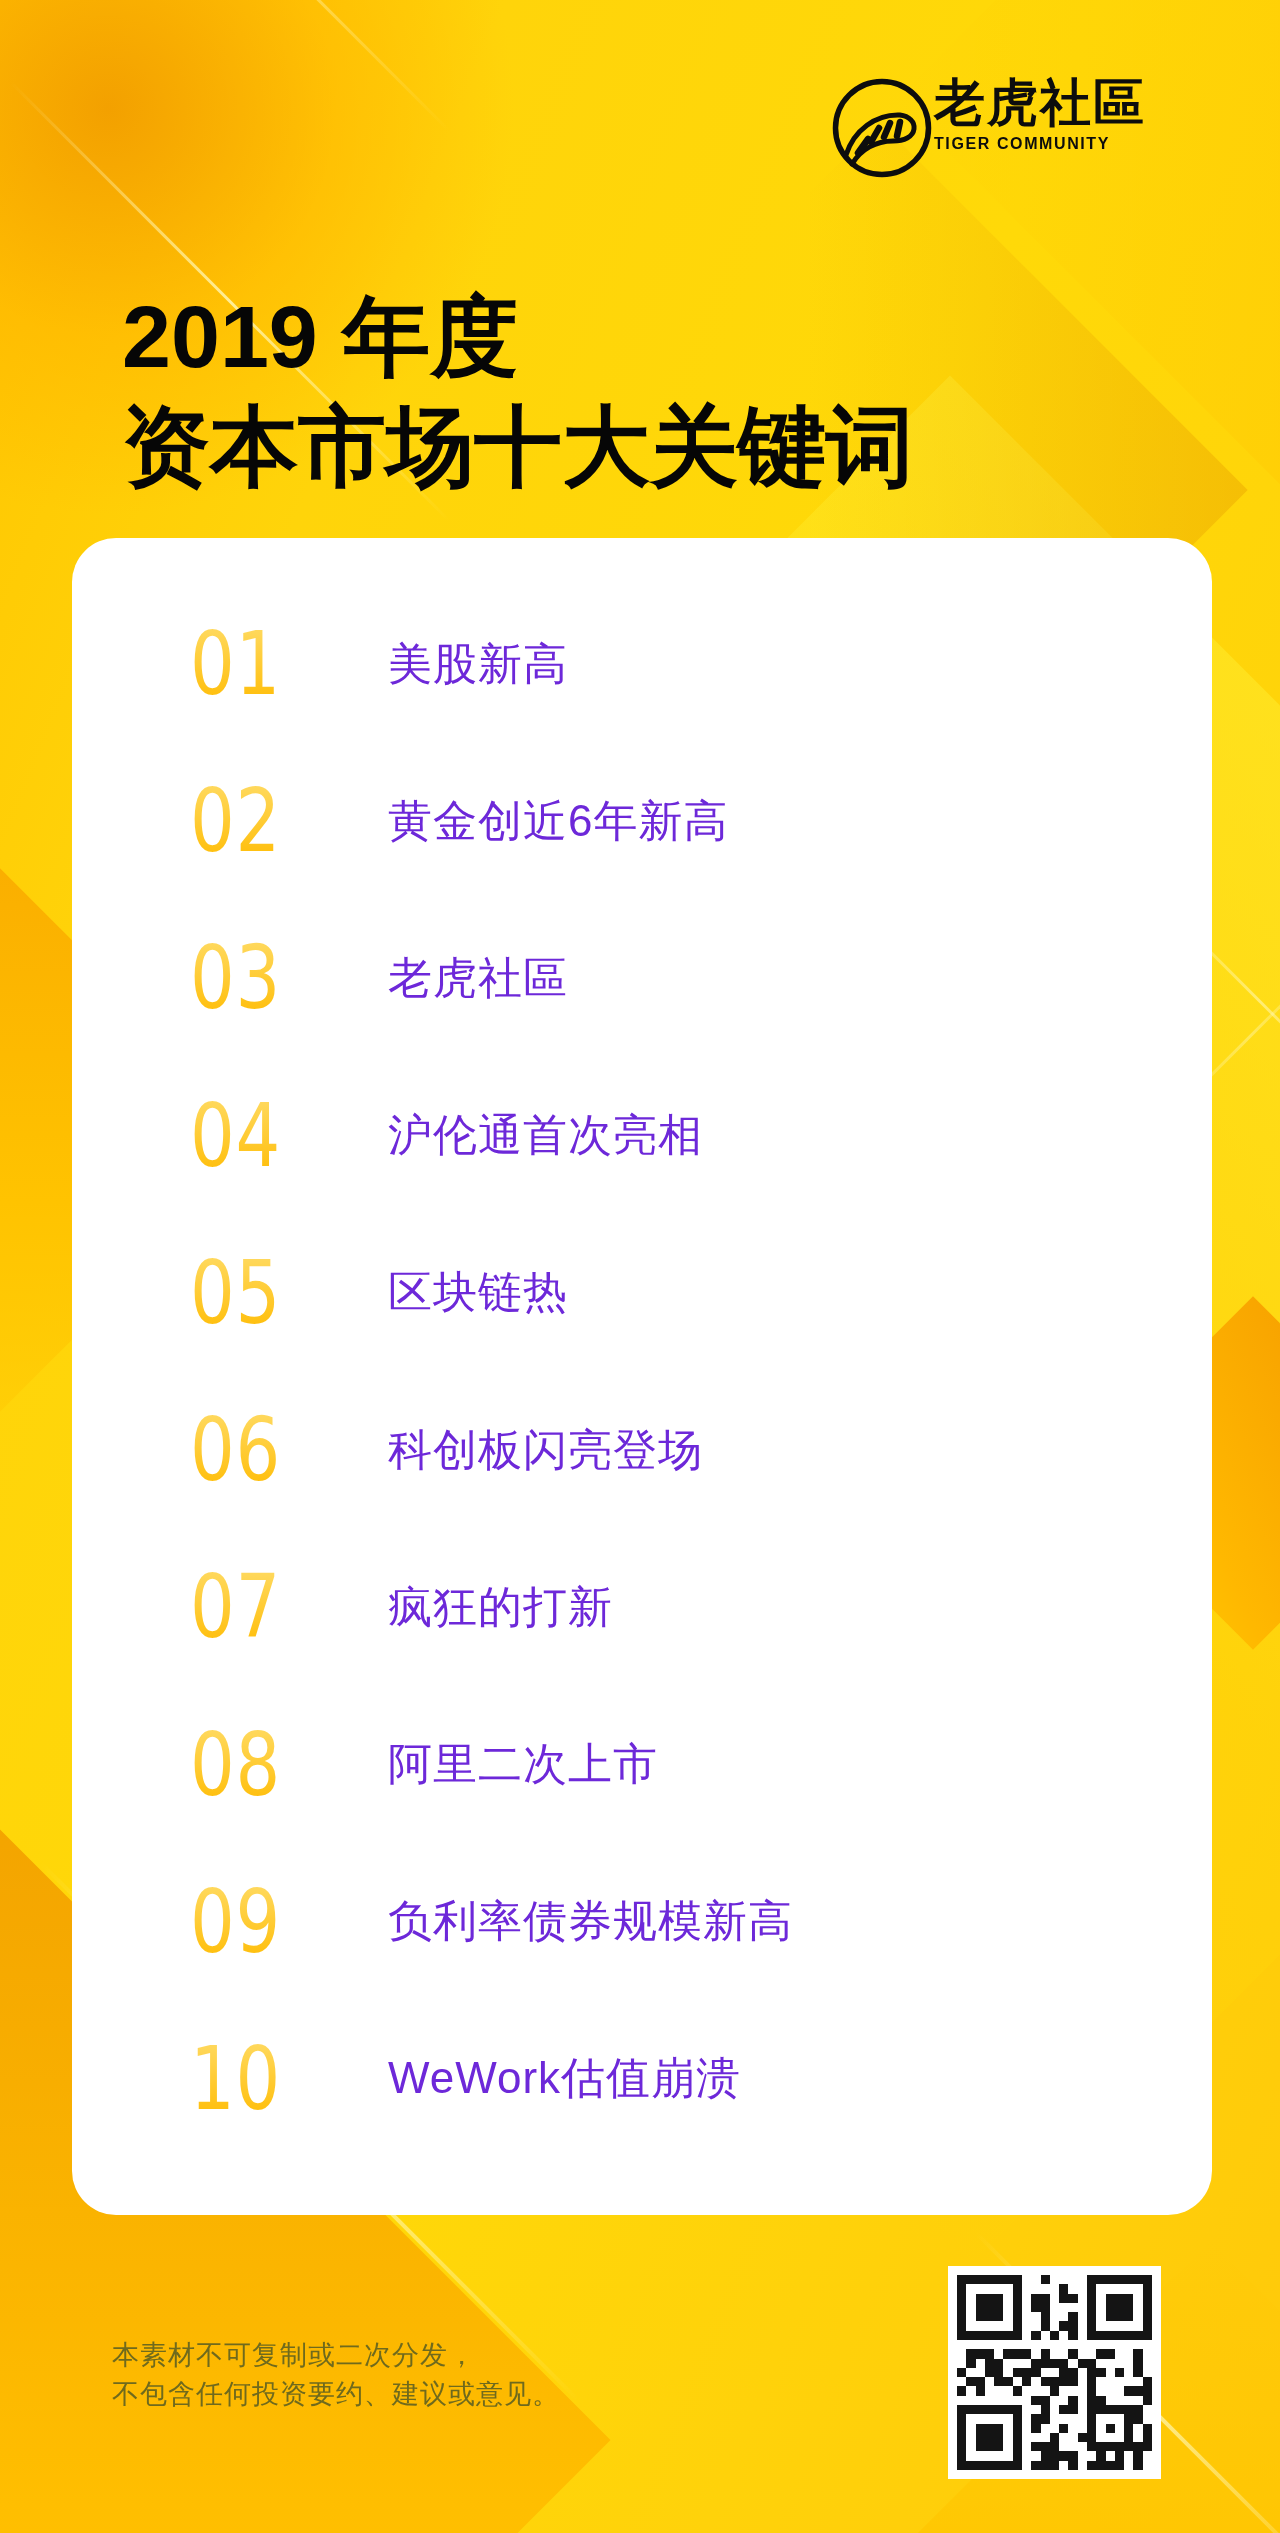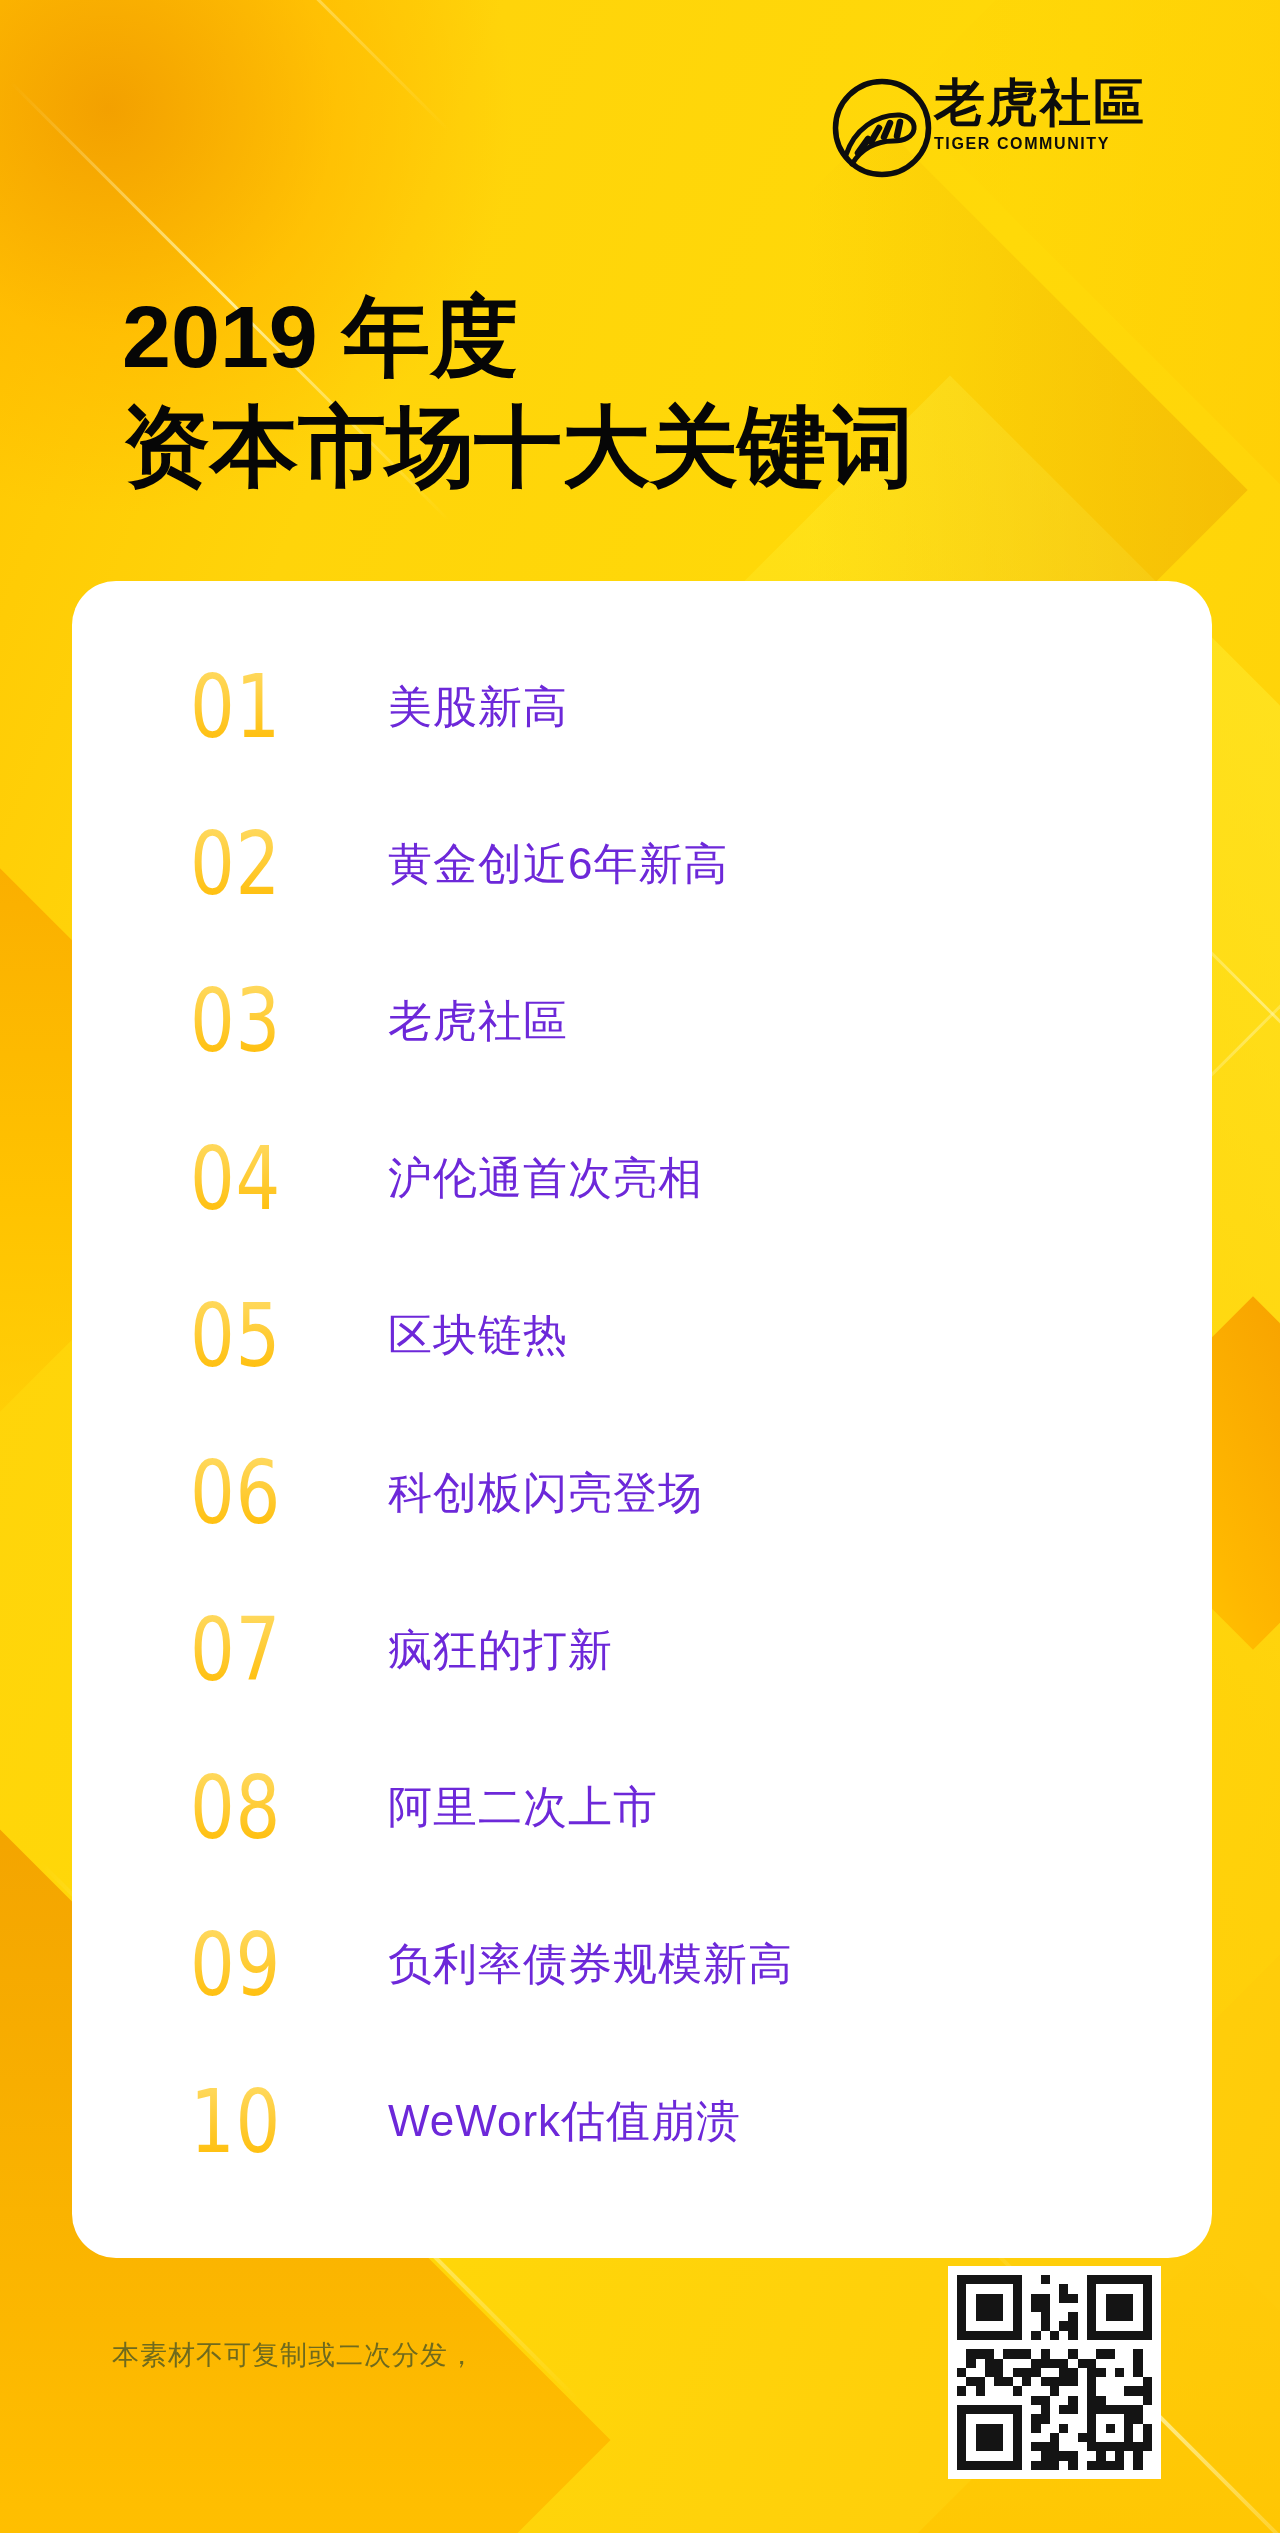--- a/index.html
+++ b/index.html
@@ -38,21 +38,21 @@
   .logo-icon{width:104px;height:104px;}
   .logo-cn{font-size:51px;font-weight:700;color:#0d0d0d;letter-spacing:2px;line-height:1.05;}
   .logo-en{font-size:16px;font-weight:700;color:#0d0d0d;letter-spacing:1.6px;margin-top:5px;}
 
   .title{position:absolute;left:106px;top:266px;margin:16px;color:#060606;font-weight:800;
     font-size:88px;line-height:110px;letter-spacing:0;}
   .title span{display:block;white-space:nowrap;}
 
   .card{position:absolute;left:72px;top:538px;width:1140px;height:1677px;background:#ffffff;
     border-radius:44px;display:flex;flex-direction:column;justify-content:space-between;
-    padding:84px 0 94px;box-sizing:border-box;margin-top:43px;}
+    padding:84px 0 94px;box-sizing:border-box;}
   .row{display:flex;align-items:center;height:84px;padding-left:118px;}
   .num{width:198px;flex:0 0 198px;font-family:"DejaVu Sans",sans-serif;font-size:88px;font-weight:400;
     letter-spacing:1px;line-height:1;
     background:linear-gradient(180deg,#FFD95E 8%,#FFBE0A 92%);
     -webkit-background-clip:text;background-clip:text;color:transparent;
     transform:scaleX(.8);transform-origin:0 50%;}
   .label{font-size:44px;font-weight:400;color:#6d28d9;letter-spacing:1px;white-space:nowrap;}
 
   .disclaimer{position:absolute;left:112px;top:2336px;font-size:27px;line-height:39px;
     color:#6F6A1D;letter-spacing:1px;}
@@ -137,20 +137,21 @@
       <span class="label">负利率债券规模新高</span>
     </div>
     <div class="row">
       <span class="num">10</span>
       <span class="label">WeWork估值崩溃</span>
     </div>
   </section>
 
   <footer class="disclaimer">
     <div>本素材不可复制或二次分发，</div>
+    <div>不包含任何投资要约、建议或意见。</div>
   </footer>
 
   <div class="qr-box">
     <svg id="qr-svg" viewBox="0 0 21 21" aria-hidden="true">
         <rect x="0" y="0" width="7" height="7" fill="#141414"></rect>
         <rect x="1" y="1" width="5" height="5" fill="#fff"></rect>
         <rect x="2" y="2" width="3" height="3" fill="#141414"></rect>
         <rect x="14" y="0" width="7" height="7" fill="#141414"></rect>
         <rect x="15" y="1" width="5" height="5" fill="#fff"></rect>
         <rect x="16" y="2" width="3" height="3" fill="#141414"></rect>

